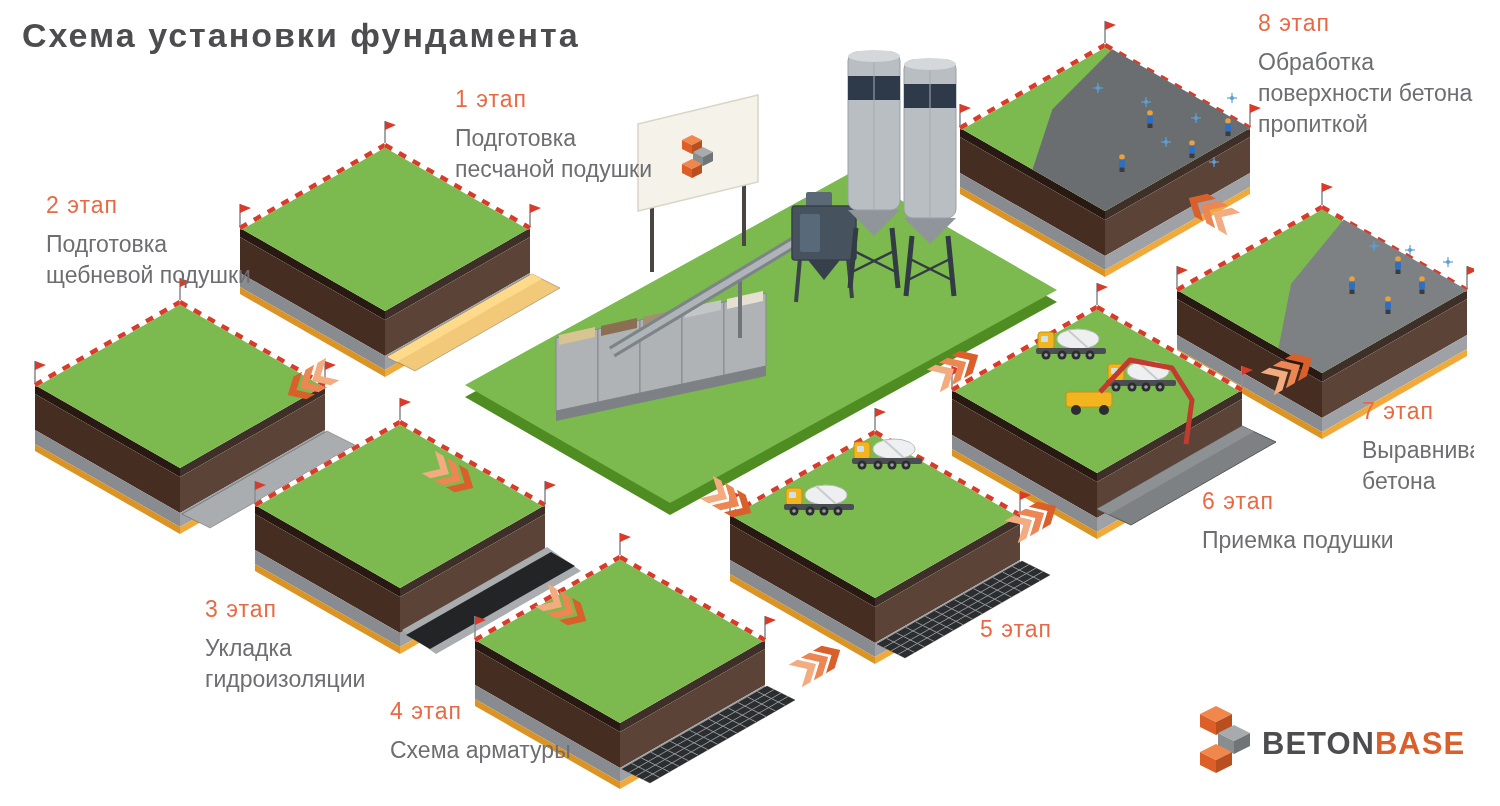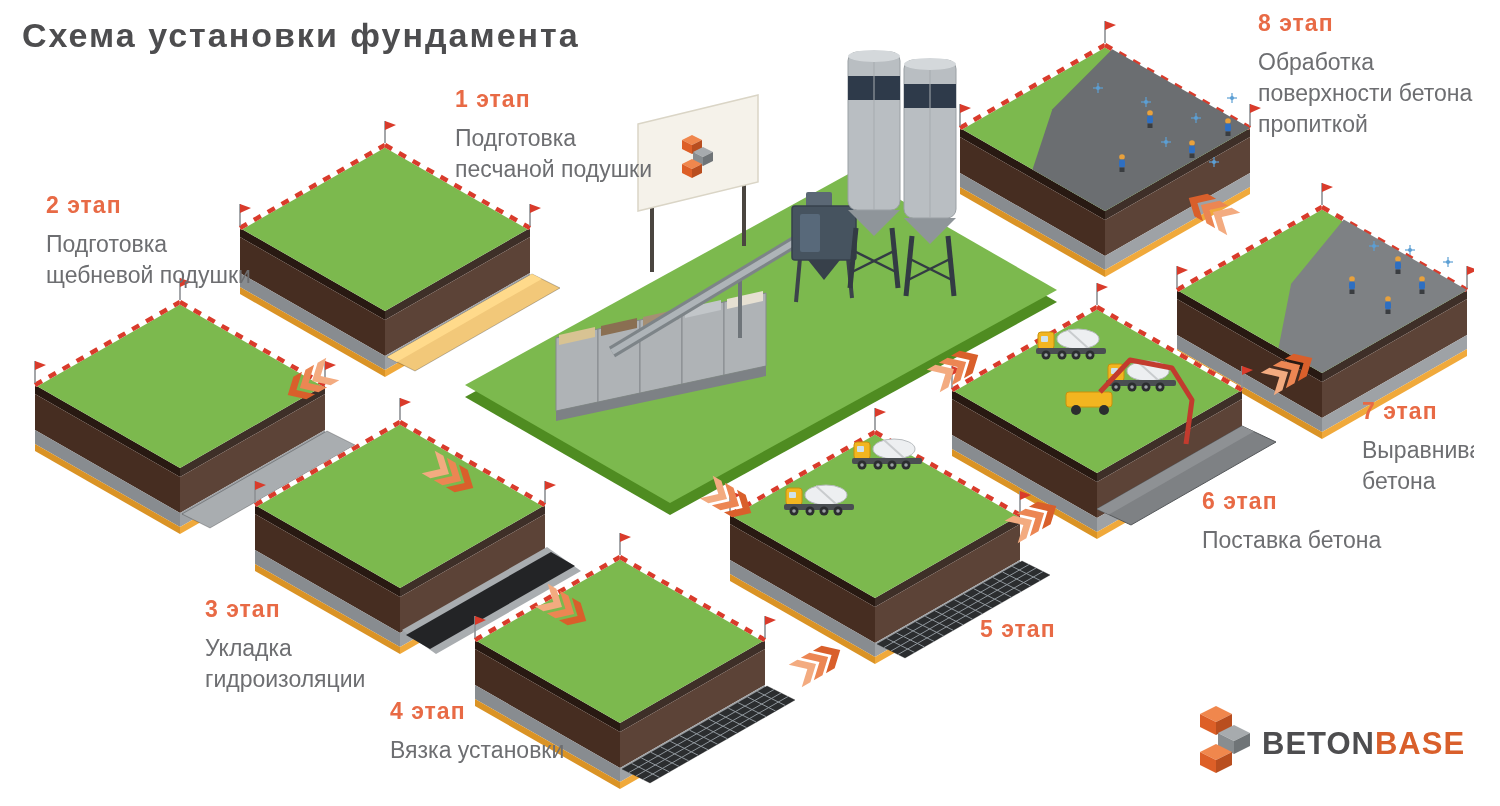--- a/index.html
+++ b/index.html
@@ -3,21 +3,21 @@
 <meta charset="utf-8">
 <style>
   *{margin:0;padding:0;box-sizing:border-box}
   html,body{background:#ffffff}
   body{font-family:"Liberation Sans",sans-serif}
   .canvas{position:relative;width:1474px;height:806px;background:#fff;overflow:hidden}
   #scene{position:absolute;left:0;top:0}
   .page-title{position:absolute;left:22px;top:16px;font-size:34px;font-weight:bold;
     letter-spacing:2px;color:var(--c-title-text,#4D4D4F)}
   .stage-label{position:absolute}
-  .stage-num{font-size:23px;font-weight:bold;letter-spacing:1px;
+  .stage-num{font-size:23px;font-weight:normal;letter-spacing:1px;
     color:var(--c-accent,#E86A45);margin-bottom:10px}
   .stage-desc{font-size:23px;line-height:1.35;color:var(--c-body-text,#6D6E71);white-space:pre-line}
   .logo-text{position:absolute;left:1262px;top:726px;font-size:31px;font-weight:bold;letter-spacing:1px}
   .lt1{color:var(--c-title-text,#54565A)}
   .lt2{color:var(--c-accent-dark,#DD5F27)}
 </style>
 </head>
 <body>
 
 <div class="canvas">
@@ -572,28 +572,28 @@
     <div class="stage-desc">Подготовка
 щебневой подушки</div>
   </div>
   <div class="stage-label" style="left:205px;top:596px">
     <div class="stage-num">3 этап</div>
     <div class="stage-desc">Укладка
 гидроизоляции</div>
   </div>
   <div class="stage-label" style="left:390px;top:698px">
     <div class="stage-num">4 этап</div>
-    <div class="stage-desc">Вязка установки</div>
+    <div class="stage-desc">Схема арматуры</div>
   </div>
   <div class="stage-label" style="left:980px;top:616px">
     <div class="stage-num">5 этап</div>
   </div>
   <div class="stage-label" style="left:1202px;top:488px">
     <div class="stage-num">6 этап</div>
-    <div class="stage-desc">Поставка бетона</div>
+    <div class="stage-desc">Приемка подушки</div>
   </div>
   <div class="stage-label" style="left:1362px;top:398px">
     <div class="stage-num">7 этап</div>
     <div class="stage-desc">Выравнивание
 бетона</div>
   </div>
   <div class="stage-label" style="left:1258px;top:10px">
     <div class="stage-num">8 этап</div>
     <div class="stage-desc">Обработка
 поверхности бетона

